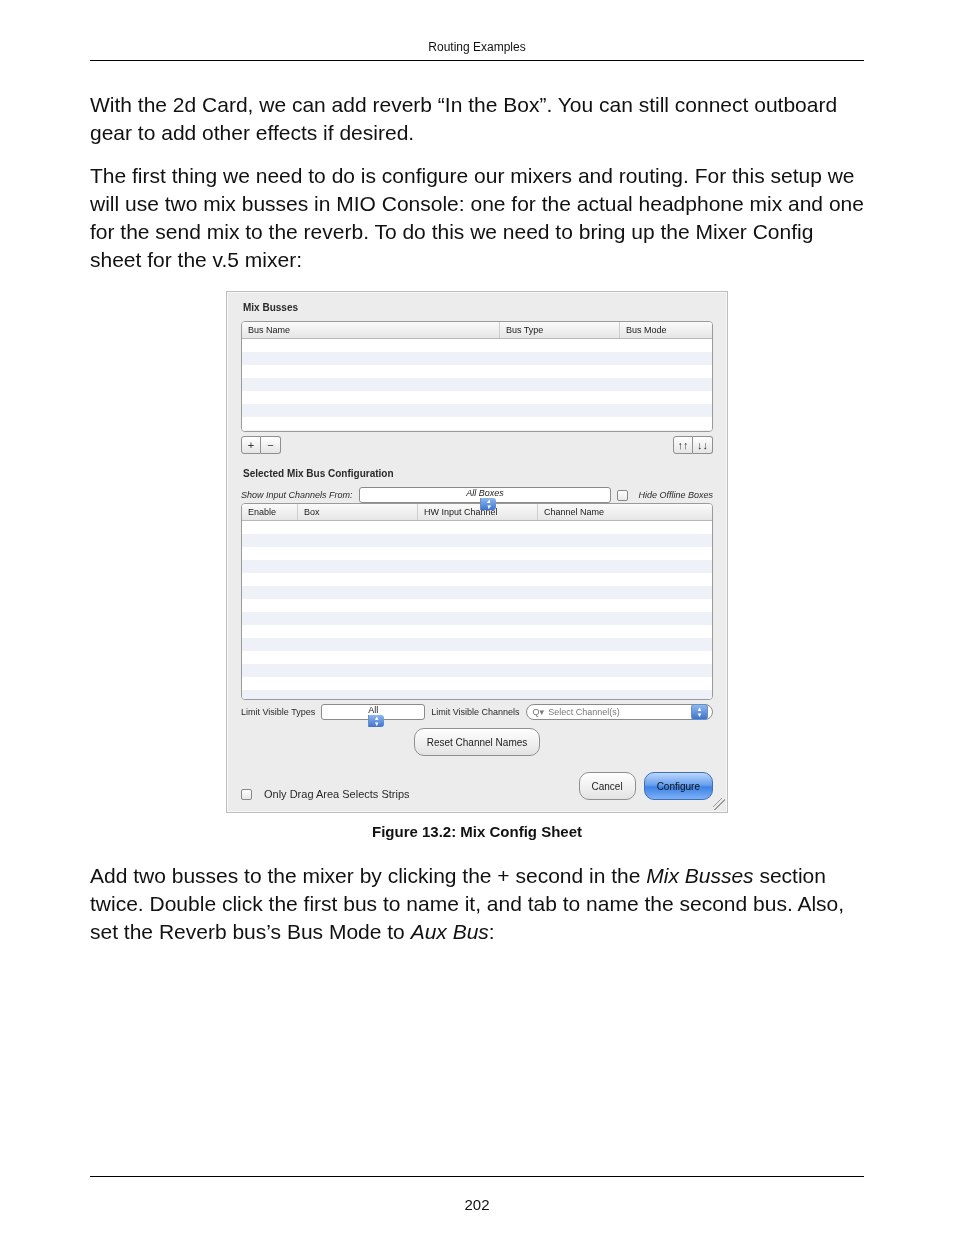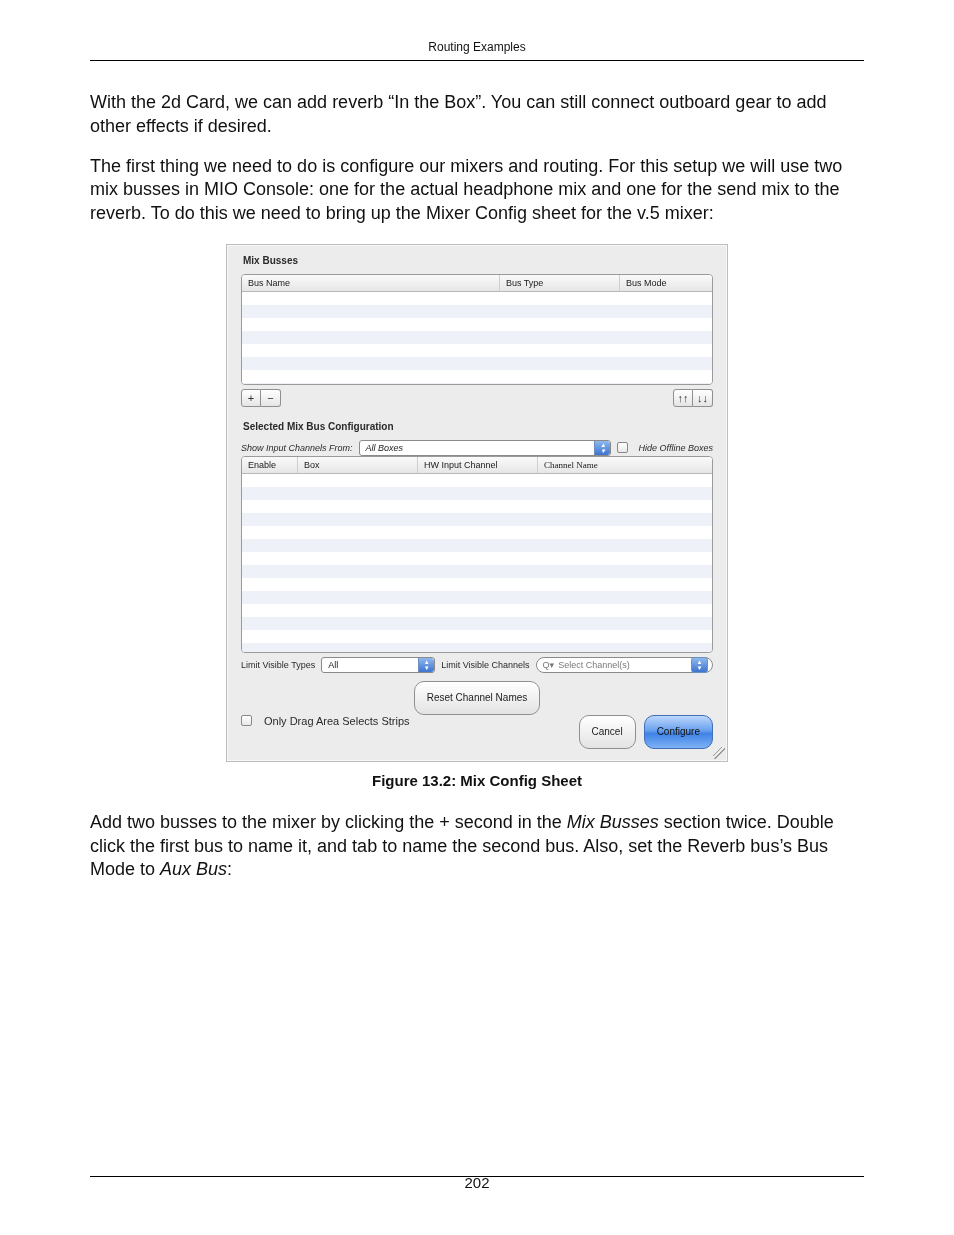--- a/index.html
+++ b/index.html
@@ -29,26 +29,26 @@
   }
   .foot-rule {
     border: none;
     border-top: 1px solid #000;
     margin: 0;
     position: absolute;
     left: 90px; right: 90px; bottom: 58px;
   }
   .page-number {
     position: absolute;
-    left: 0; right: 0; bottom: 44px;
+    left: 0; right: 0; bottom: 22px;
     text-align: center;
     font-size: 15px;
   }
   .body-text {
-    font-size: 18px;
+    font-size: 21px;
     line-height: 1.32;
     margin: 0 0 16px 0;
   }
   .figure-wrap {
     text-align: center;
     margin: 18px 0 6px 0;
   }
   .figure-caption {
     text-align: center;
     font-weight: 600;
@@ -117,21 +117,21 @@
   .listbox.top .listbox-body { height: 92px; }
   .listbox.bottom .listbox-body { height: 178px; }
 
   .listbox.top .col.c1 { flex: 1 1 auto; }
   .listbox.top .col.c2 { width: 120px; }
   .listbox.top .col.c3 { width: 92px; }
 
   .listbox.bottom .col.c1 { width: 56px; }
   .listbox.bottom .col.c2 { width: 120px; }
   .listbox.bottom .col.c3 { width: 120px; }
-  .listbox.bottom .col.c4 { flex: 1 1 auto; font-family: Liberation Serif, serif; }
+  .listbox.bottom .col.c4 { flex: 1 1 auto; }
 
   
   .listbox-body::-webkit-scrollbar { width: 14px; }
   .listbox-body::-webkit-scrollbar-track { background: #f0f0f0; border-left:1px solid #cfcfcf; }
   .listbox-body::-webkit-scrollbar-thumb { background: #c6c6c6; border:1px solid #9a9a9a; border-radius:2px; }
 
   
   .sq-btn-row {
     display: flex;
     margin-top: 4px;
@@ -159,31 +159,32 @@
     align-items: center;
     height: 16px;
     border: 1px solid #8a8a8a;
     border-radius: 3px;
     background: #fff;
     font-size: 9px;
     padding: 0 0 0 6px;
     color: #222;
     vertical-align: middle;
     box-sizing: border-box;
+    flex-direction: column;
   }
   .mac-select .sel-text { padding-right: 6px; white-space: nowrap; }
   .mac-select .stepper {
     width: 15px; height: 100%;
     background: linear-gradient(#8fb8ef, #3d74cf);
     border-left: 1px solid #6a8fc0;
     border-radius: 0 3px 3px 0;
     display: flex; align-items: center; justify-content: center;
     color: #fff; font-size: 7px; line-height: 6px;
   }
-  .mac-select.small { width: 114px; justify-content: space-between; }
+  .mac-select.small { width: 104px; justify-content: space-between; }
   .mac-select.wide  { flex: 1 1 auto; justify-content: space-between; min-width: 0; }
 
   .mac-search {
     display: inline-flex;
     align-items: center;
     height: 16px;
     border: 1px solid #8a8a8a;
     border-radius: 9px;
     background: #fff;
     font-size: 9px;
@@ -219,40 +220,41 @@
     background: linear-gradient(#fff,#e8e8e8);
     display: inline-block;
     vertical-align: middle;
     margin-right: 4px;
     box-sizing: border-box;
   }
 
   .mac-push {
     display: inline-flex;
     align-items: center; justify-content: center;
-    height: 34px;
+    height: 28px;
     border: 1px solid #8f8f8f;
     border-radius: 10px;
     background: linear-gradient(#ffffff, #e3e3e3);
     font-size: 10px;
     padding: 0 12px;
     color: #222;
     box-sizing: border-box;
   }
   .mac-push.primary {
     background: linear-gradient(#bcd7fb, #6aa1ee 45%, #3f83e6 55%, #7db1f6);
     border-color: #3f6fb5;
     color: #0a0a0a;
   }
   .mac-push.primary span { color:#111; }
 
   .dlg-footer {
     display: flex;
-    align-items: flex-start;
+    align-items: flex-end;
     gap: 8px;
+    margin-top: 16px;
   }
   .dlg-footer .spacer { flex: 1 1 auto; }
 
   .center-row {
     display:flex;
     justify-content:center;
     margin-top:8px;
   }
 
   .resize-grip {

